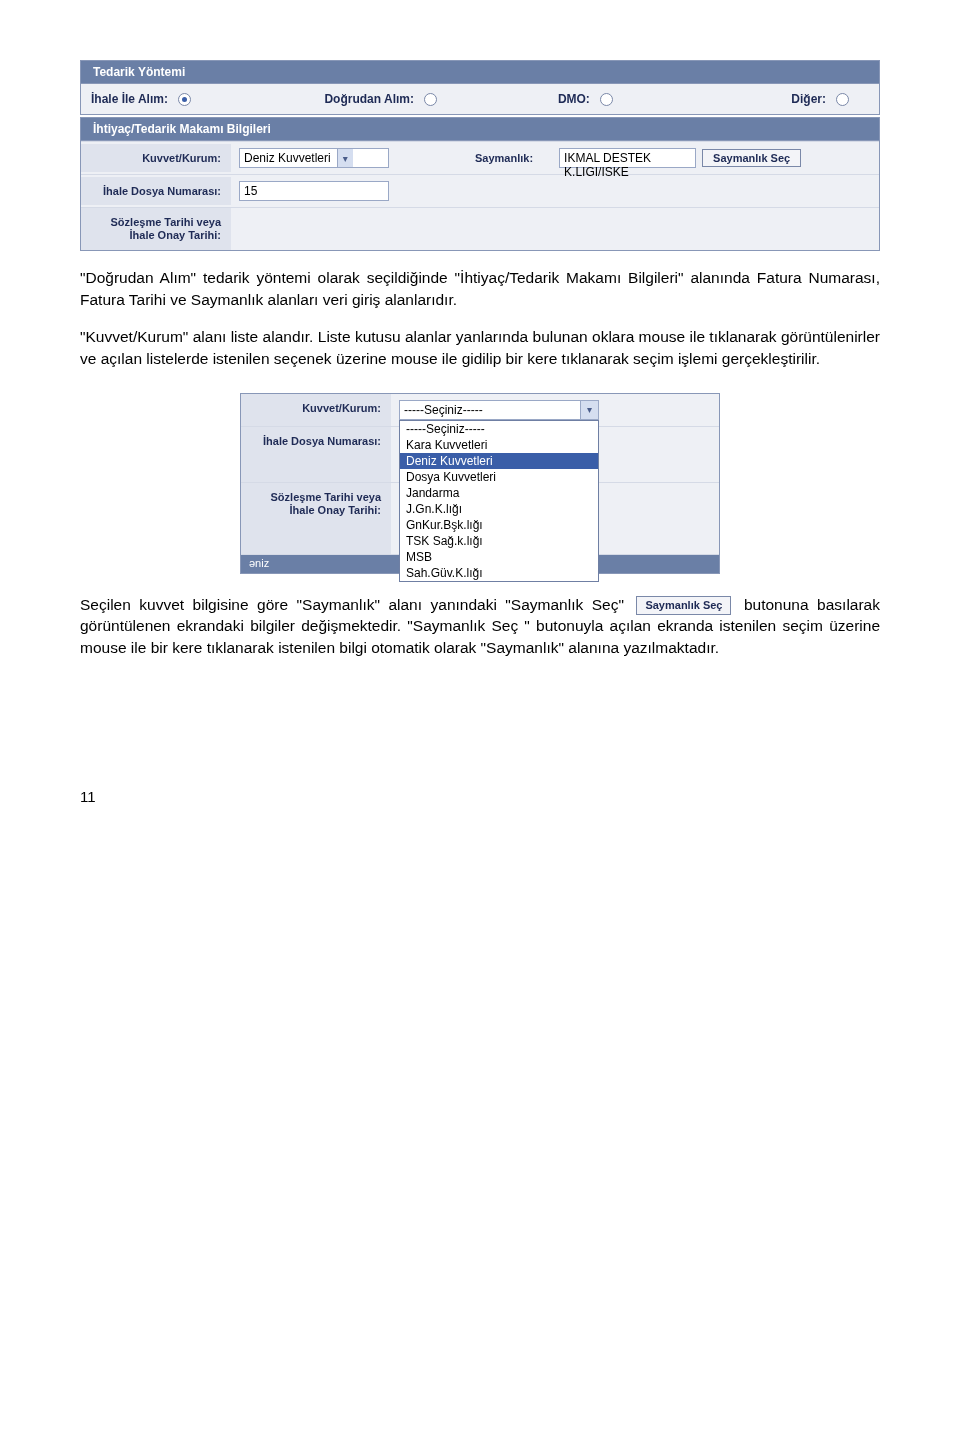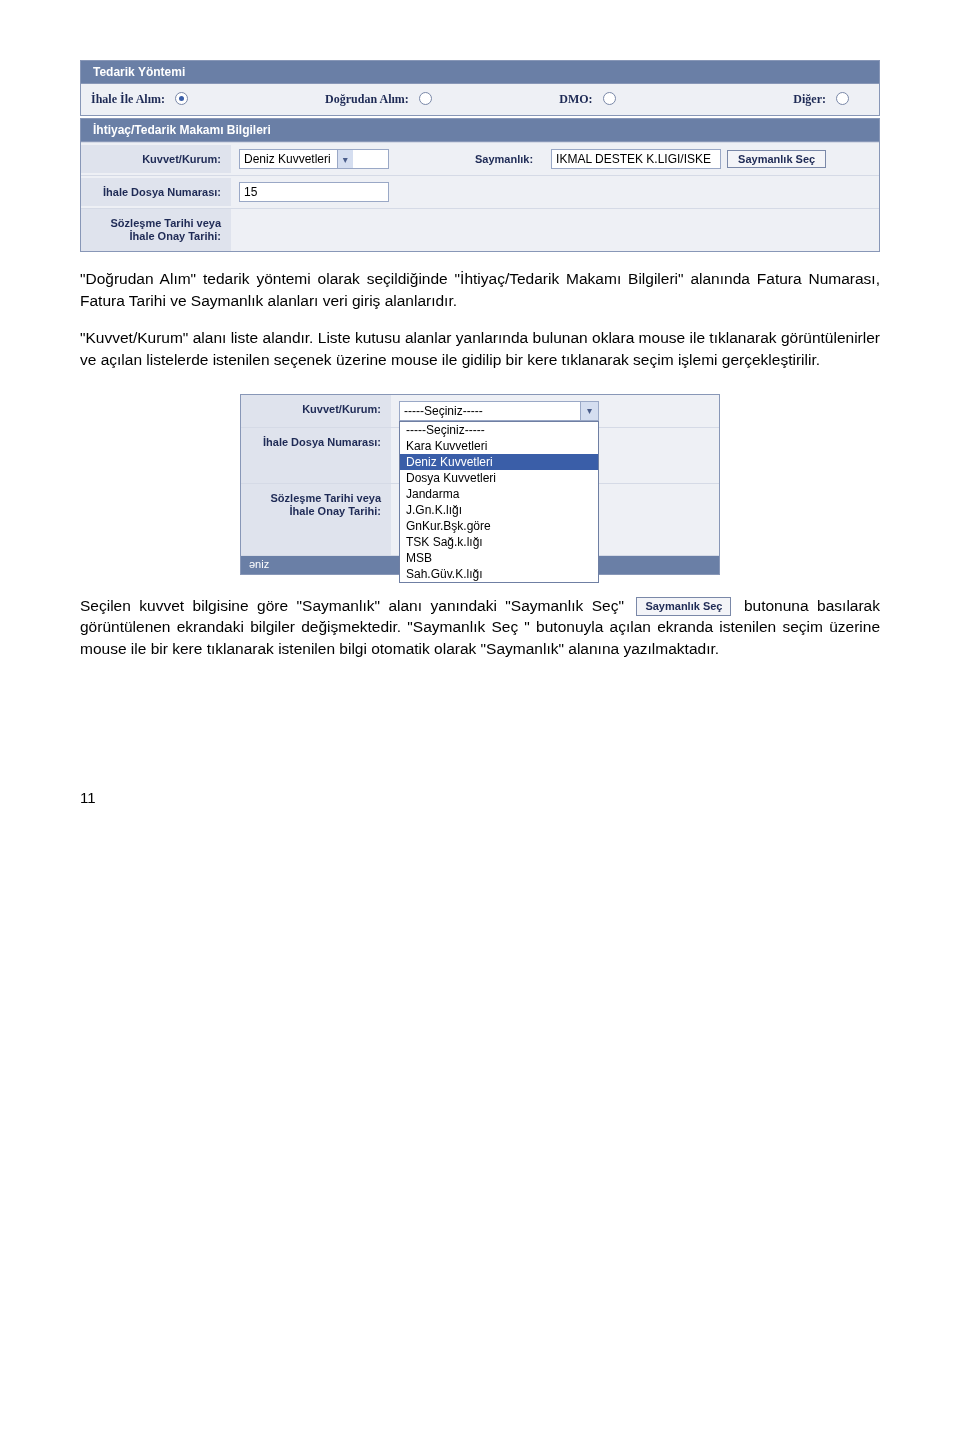--- a/index.html
+++ b/index.html
@@ -30,23 +30,22 @@
 
   .radio-row {
     display: flex;
     align-items: center;
     padding: 8px 10px;
     background: #eef0f5;
     font-size: 12px;
   }
   .radio-item {
     display: flex;
-    align-items: flex-start;
+    align-items: flex-end;
     margin-right: 20px;
-    font-family: Liberation Serif, serif;
   }
   .radio-label {
     color: #1e2a55;
     font-weight: bold;
     margin-right: 10px;
     white-space: nowrap;
   }
   .radio-circle {
     width: 13px;
     height: 13px;
@@ -115,21 +114,21 @@
     border: 1px solid #9aa8c6;
     font-size: 12px;
     padding: 2px 4px;
     height: 20px;
   }
   .sm-label {
     font-size: 11px;
     color: #1e2a55;
     font-weight: bold;
     margin-left: 20px;
-    margin-right: 12px;
+    margin-right: 20px;
   }
   .btn {
     background: #f3f4f8;
     border: 1px solid #7a88a8;
     font-size: 11px;
     padding: 2px 10px;
     font-weight: bold;
     color: #1e2a55;
     cursor: pointer;
   }
@@ -283,21 +282,21 @@
       <div class="panel-header">İhtiyaç/Tedarik Makamı Bilgileri</div>
 
       <div class="form-row">
         <div class="form-label-cell">Kuvvet/Kurum:</div>
         <div class="form-value-cell">
           <span class="dropdown" style="width:150px">
             <span class="text">Deniz Kuvvetleri</span>
             <span class="arrow">▾</span>
           </span>
           <span class="sm-label" style="margin-left:80px">Saymanlık:</span>
-          <span class="textbox" style="width:170px">IKMAL DESTEK K.LIGI/ISKE</span>
+          <span class="textbox" style="width:137px">IKMAL DESTEK K.LIGI/ISKE</span>
           <span class="btn">Saymanlık Seç</span>
         </div>
       </div>
 
       <div class="form-row">
         <div class="form-label-cell">İhale Dosya Numarası:</div>
         <div class="form-value-cell">
           <span class="textbox" style="width:150px">15</span>
         </div>
       </div>
@@ -319,21 +318,21 @@
           <span class="text">-----Seçiniz-----</span>
           <span class="arrow">▾</span>
         </span>
         <div class="dd-list" id="dd-list">
             <div class="opt">-----Seçiniz-----</div>
             <div class="opt">Kara Kuvvetleri</div>
             <div class="opt sel">Deniz Kuvvetleri</div>
             <div class="opt">Dosya Kuvvetleri</div>
             <div class="opt">Jandarma</div>
             <div class="opt">J.Gn.K.lığı</div>
-            <div class="opt">GnKur.Bşk.göre</div>
+            <div class="opt">GnKur.Bşk.lığı</div>
             <div class="opt">TSK Sağ.k.lığı</div>
             <div class="opt">MSB</div>
             <div class="opt">Sah.Güv.K.lığı</div>
           </div>
       </div>
     </div>
     <div class="dd-row" style="height:56px">
       <div class="dd-label-cell" style="line-height:1.2">İhale Dosya Numarası:</div>
       <div class="dd-value-cell"></div>
     </div>

